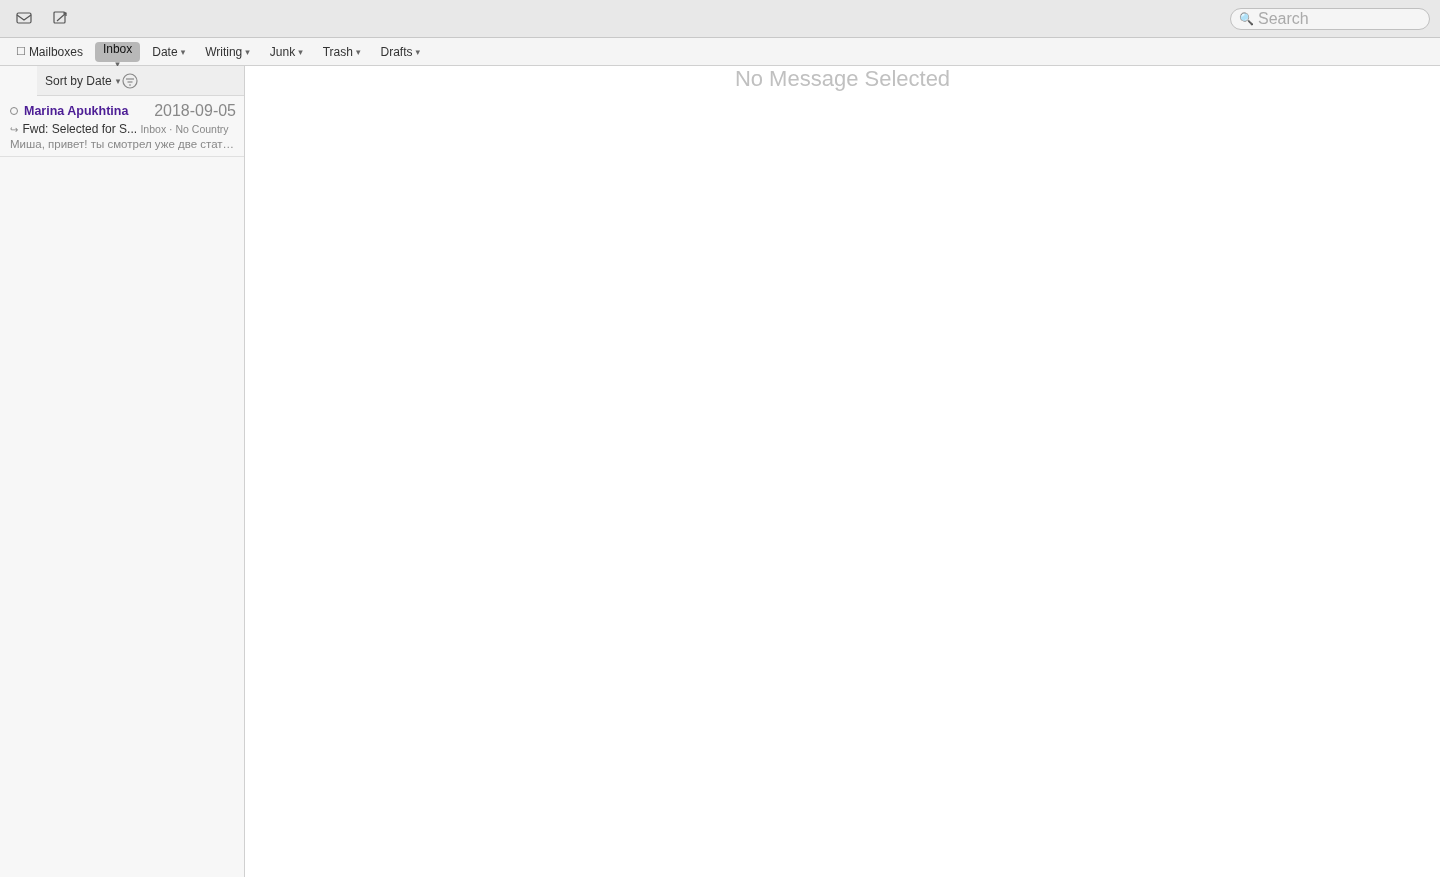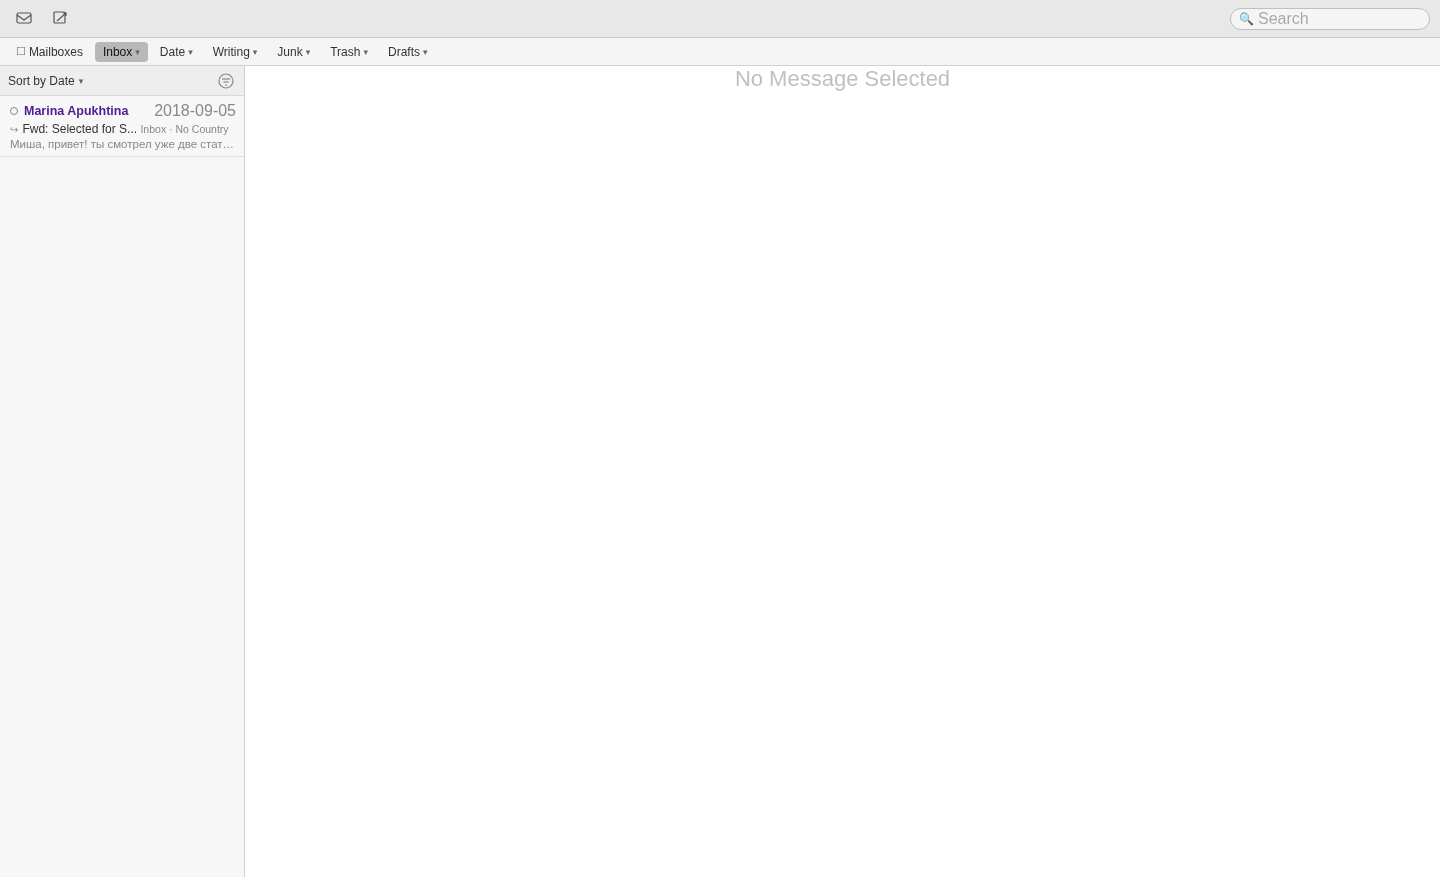--- a/index.html
+++ b/index.html
@@ -73,20 +73,21 @@
       font-size: 12px;
       color: #333;
       cursor: pointer;
       white-space: nowrap;
     }
 
     .nav-item.active {
       background: #b8b8b8;
       color: #111;
       font-weight: 500;
+      flex-direction: column;
     }
 
     .nav-chevron {
       font-size: 9px;
       color: #666;
     }
 
     
     #main {
       display: flex;
@@ -103,21 +104,22 @@
       flex-direction: column;
     }
 
     #sort-bar {
       height: 30px;
       background: #eeeeee;
       border-bottom: 1px solid #d8d8d8;
       display: flex;
       align-items: center;
       padding: 0 8px;
-      justify-content: space-between;
+      justify-content: flex-start;
+      margin-left: 37px;
     }
 
     #sort-label {
       display: flex;
       align-items: center;
       gap: 4px;
       font-size: 12px;
       color: #333;
       cursor: pointer;
     }

